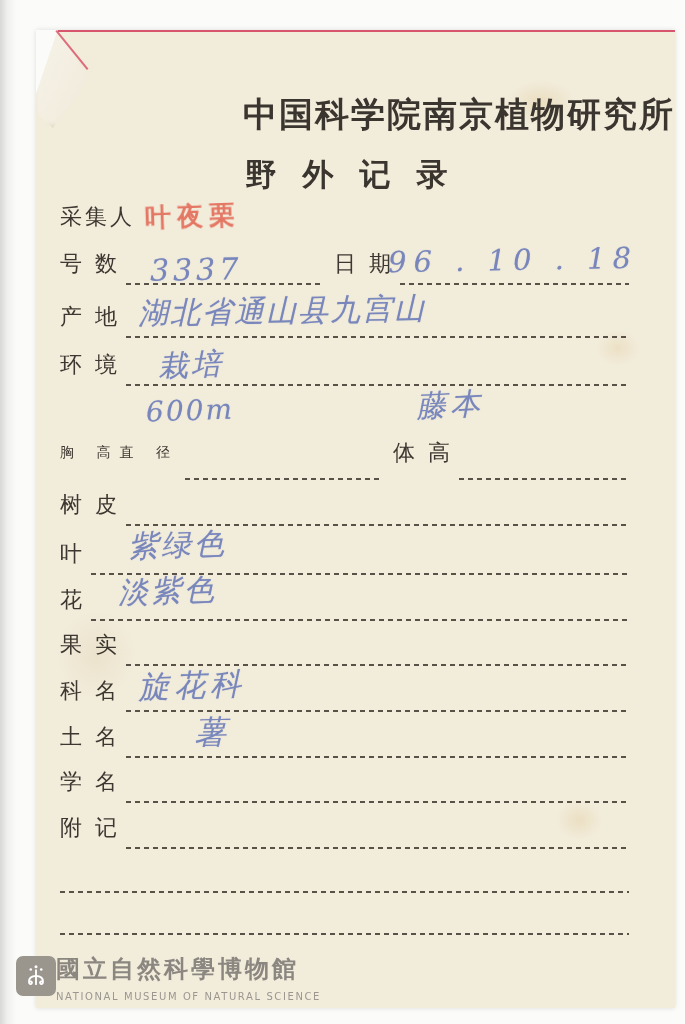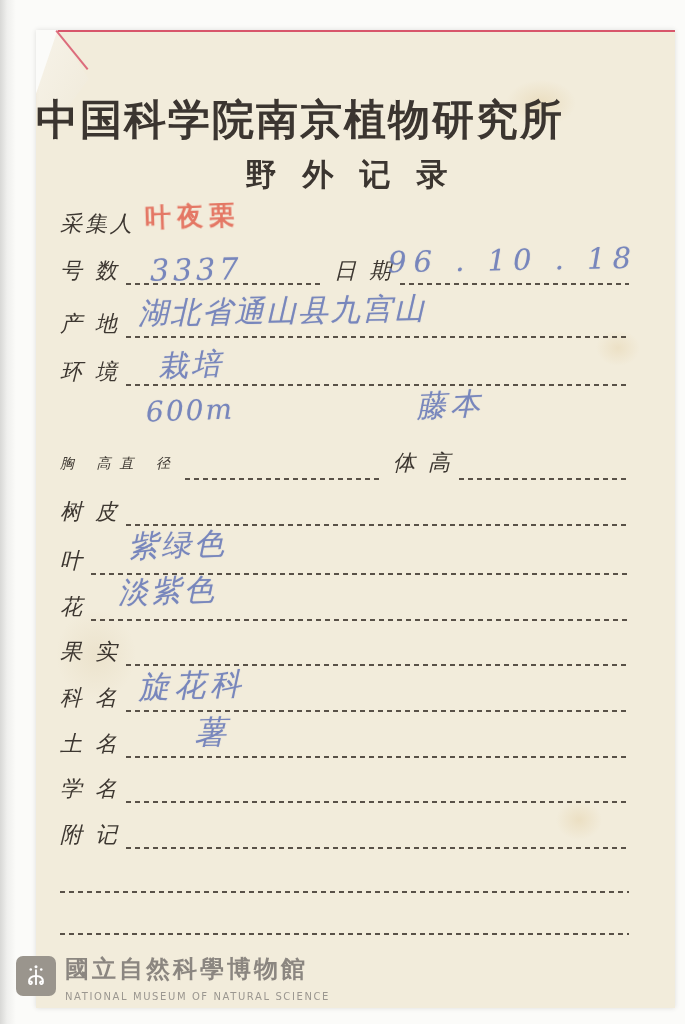--- a/index.html
+++ b/index.html
@@ -34,32 +34,32 @@
     border-top:2px solid #d8566b;
   }
   .red-diag{
     position:absolute;left:21px;top:0;width:50px;height:0;
     border-top:2px solid rgba(216,86,107,.85);
     transform-origin:0 0;transform:rotate(51deg);
   }
   .stain{position:absolute;pointer-events:none;}
   
   .title1{
-    position:absolute;left:0;right:0;top:62px;text-align:left;
-    font-size:42px;font-weight:700;color:#3b3530;letter-spacing:2px;
+    position:absolute;left:0;right:0;top:62px;text-align:right;
+    font-size:34px;font-weight:700;color:#3b3530;letter-spacing:2px;
   }
   .title2{
     position:absolute;left:0;right:0;top:124px;text-align:center;
     font-size:31px;font-weight:700;color:#3b3530;
     letter-spacing:26px;padding-left:8px;box-sizing:border-box;
   }
   
   .row{
     position:absolute;left:24px;right:40px;height:36px;
-    display:flex;align-items:center;font-style:italic;
+    display:flex;align-items:flex-start;
   }
   .lbl{
     font-size:22px;color:#3d3731;letter-spacing:3px;white-space:nowrap;
     line-height:1;padding-bottom:1px;font-weight:500;
   }
   .lbl-stack{
     display:flex;flex-direction:row;justify-content:flex-end;
     font-size:14px;color:#3d3731;letter-spacing:9px;line-height:1.5;
     white-space:nowrap;font-weight:500;
   }
@@ -78,21 +78,21 @@
     white-space:nowrap;line-height:1;
   }
   .stamp{
     position:absolute;left:109px;top:169px;
     font-size:26px;font-weight:700;letter-spacing:6px;
     color:rgba(224,86,66,.78);transform:rotate(-2deg);
     filter:blur(.3px);white-space:nowrap;
   }
   
   .footer{
-    position:absolute;left:16px;top:956px;display:flex;align-items:flex-start;gap:9px;
+    position:absolute;left:16px;top:956px;display:flex;align-items:flex-start;
   }
   .logo-box{
     width:40px;height:40px;border-radius:7px;background:#9a958d;
     display:flex;align-items:center;justify-content:center;flex:0 0 auto;
   }
   .museum-text{display:flex;flex-direction:column;}
   .museum-zh{
     font-size:24px;color:#8b8680;letter-spacing:3px;line-height:1.1;
     font-family:"DejaVu Sans","Liberation Sans",sans-serif;font-weight:600;
   }

